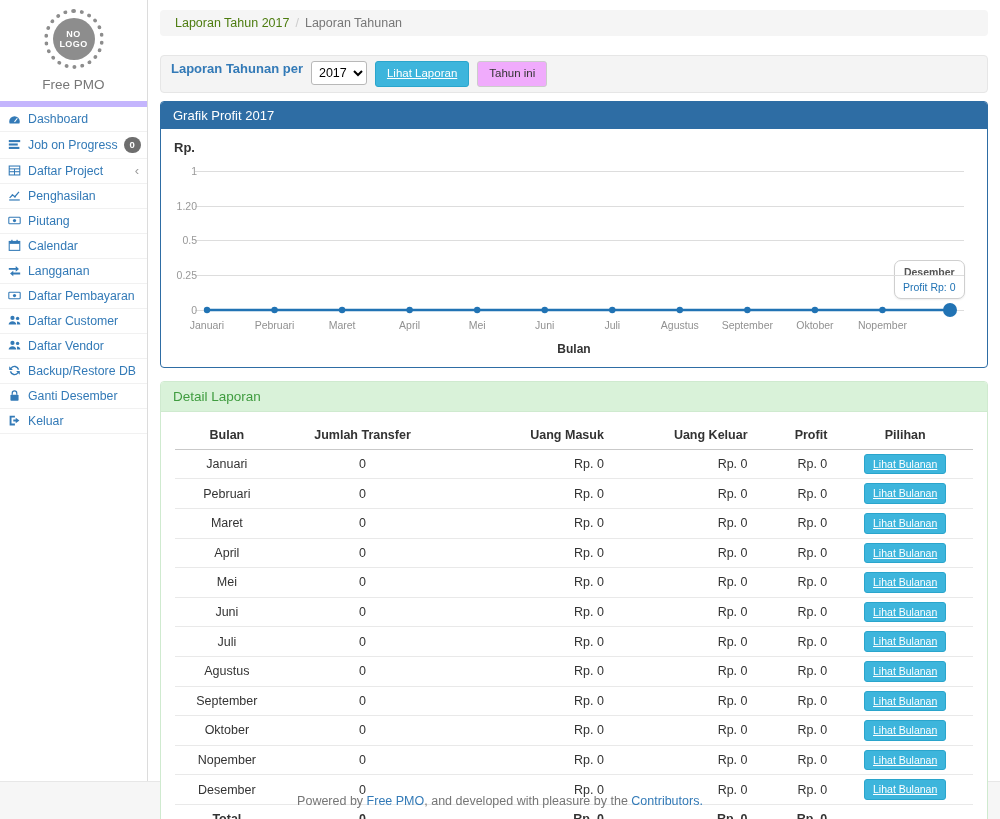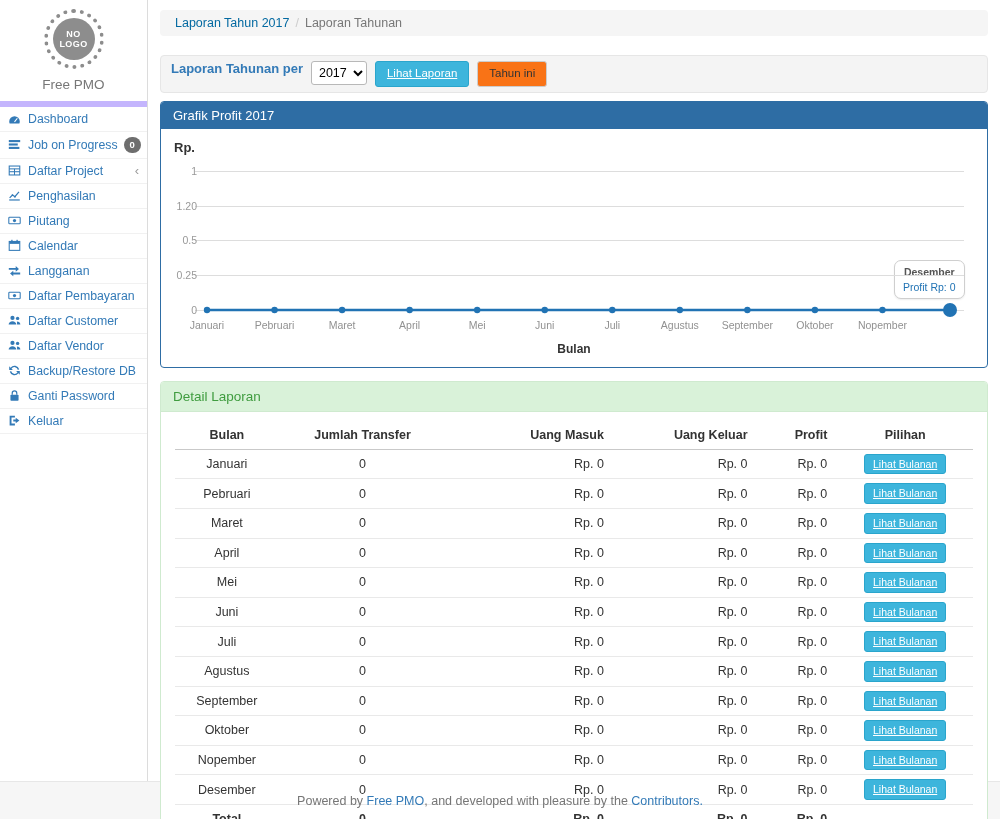--- a/index.html
+++ b/index.html
@@ -26,32 +26,32 @@
   .nav-item .icon svg { width:13px; height:13px; display:block; fill:currentColor; }
   .nav-label { white-space:nowrap; }
   .badge { margin-left:auto; background:#6e6e6e; color:#fff; border-radius:9px;
           font-size:9.5px; font-weight:bold; padding:3px 6px; line-height:1; }
   .chev { margin-left:auto; color:#9a9a9a; font-size:13px; line-height:1; }
 
   
   .content { flex:1; padding:10px 12px 0; }
   .breadcrumb { background:#f5f5f5; border-radius:4px; padding:6px 15px;
           font-size:12.5px; color:#777; margin-bottom:19px; }
-  .breadcrumb a { color:#0369a1; text-decoration:none; cursor:pointer; }
+  .breadcrumb a { color:#4d7c0f; text-decoration:none; cursor:pointer; }
   .breadcrumb .sep { color:#ccc; margin:0 6px; }
 
   .filter-box { background:#f4f4f4; border:1px solid #e6e6e6; border-radius:4px;
           padding:5px 10px; display:flex; align-items:flex-start; gap:8px; margin-bottom:8px; }
   .filter-label { color:#337ab7; font-weight:bold; font-size:13px; }
   select { font-size:12.5px; padding:3px 3px; border:1px solid #b8b8b8; border-radius:3px;
           background:#fff; font-family:inherit; width:56px; }
   .btn { font-size:11.5px; border-radius:3px; padding:5px 11px; border:1px solid transparent;
           cursor:pointer; font-family:inherit; line-height:1.2; }
   .btn-info { background:#3db5dc; border-color:#2aa5cc; color:#fff;text-decoration:underline; }
-  .btn-default { background:#f97316; border-color:#ccc; color:#333; }
+  .btn-default { background:#f0abfc; border-color:#ccc; color:#333; }
   .btn-xs { font-size:10.5px; padding:3px 8px; }
 
   .panel { border-radius:4px; margin-bottom:13px; background:#fff; }
   .panel-primary { border:1px solid #2e6da4; }
   .panel-primary .panel-heading { background:#2e6da4; color:#fff; padding:6px 12px;
           font-size:13px; border-radius:3px 3px 0 0; }
   .panel-success { border:1px solid #cfeacf; }
   .panel-success .panel-heading { background:#d9f2d9; color:#3f9c3f; padding:7px 12px;
           font-size:13.5px; border-radius:3px 3px 0 0; border-bottom:1px solid #cfeacf; }
   .panel-body { padding:9px 14px 12px; border-radius:0 0 3px 3px; }
@@ -214,21 +214,21 @@
           </span>
           <span class="nav-label">Backup/Restore DB</span>
         </div>
         <div class="nav-item">
           <span class="icon">
             <svg viewBox="0 0 16 16">
               <rect x="3" y="7" width="10" height="7.5" rx="1"></rect>
               <path d="M5.2 7V5.2a2.8 2.8 0 0 1 5.6 0V7" fill="none" stroke="currentColor" stroke-width="1.5"></path>
             </svg>
           </span>
-          <span class="nav-label">Ganti Password</span>
+          <span class="nav-label">Ganti Desember</span>
         </div>
         <div class="nav-item">
           <span class="icon">
             <svg viewBox="0 0 16 16">
               <path d="M2 2h6.5v2.3H4.3v7.4h4.2V14H2z"></path>
               <polygon points="9.5,4.5 14,8 9.5,11.5 9.5,9.2 6.5,9.2 6.5,6.8 9.5,6.8"></polygon>
             </svg>
           </span>
           <span class="nav-label">Keluar</span>
         </div>

